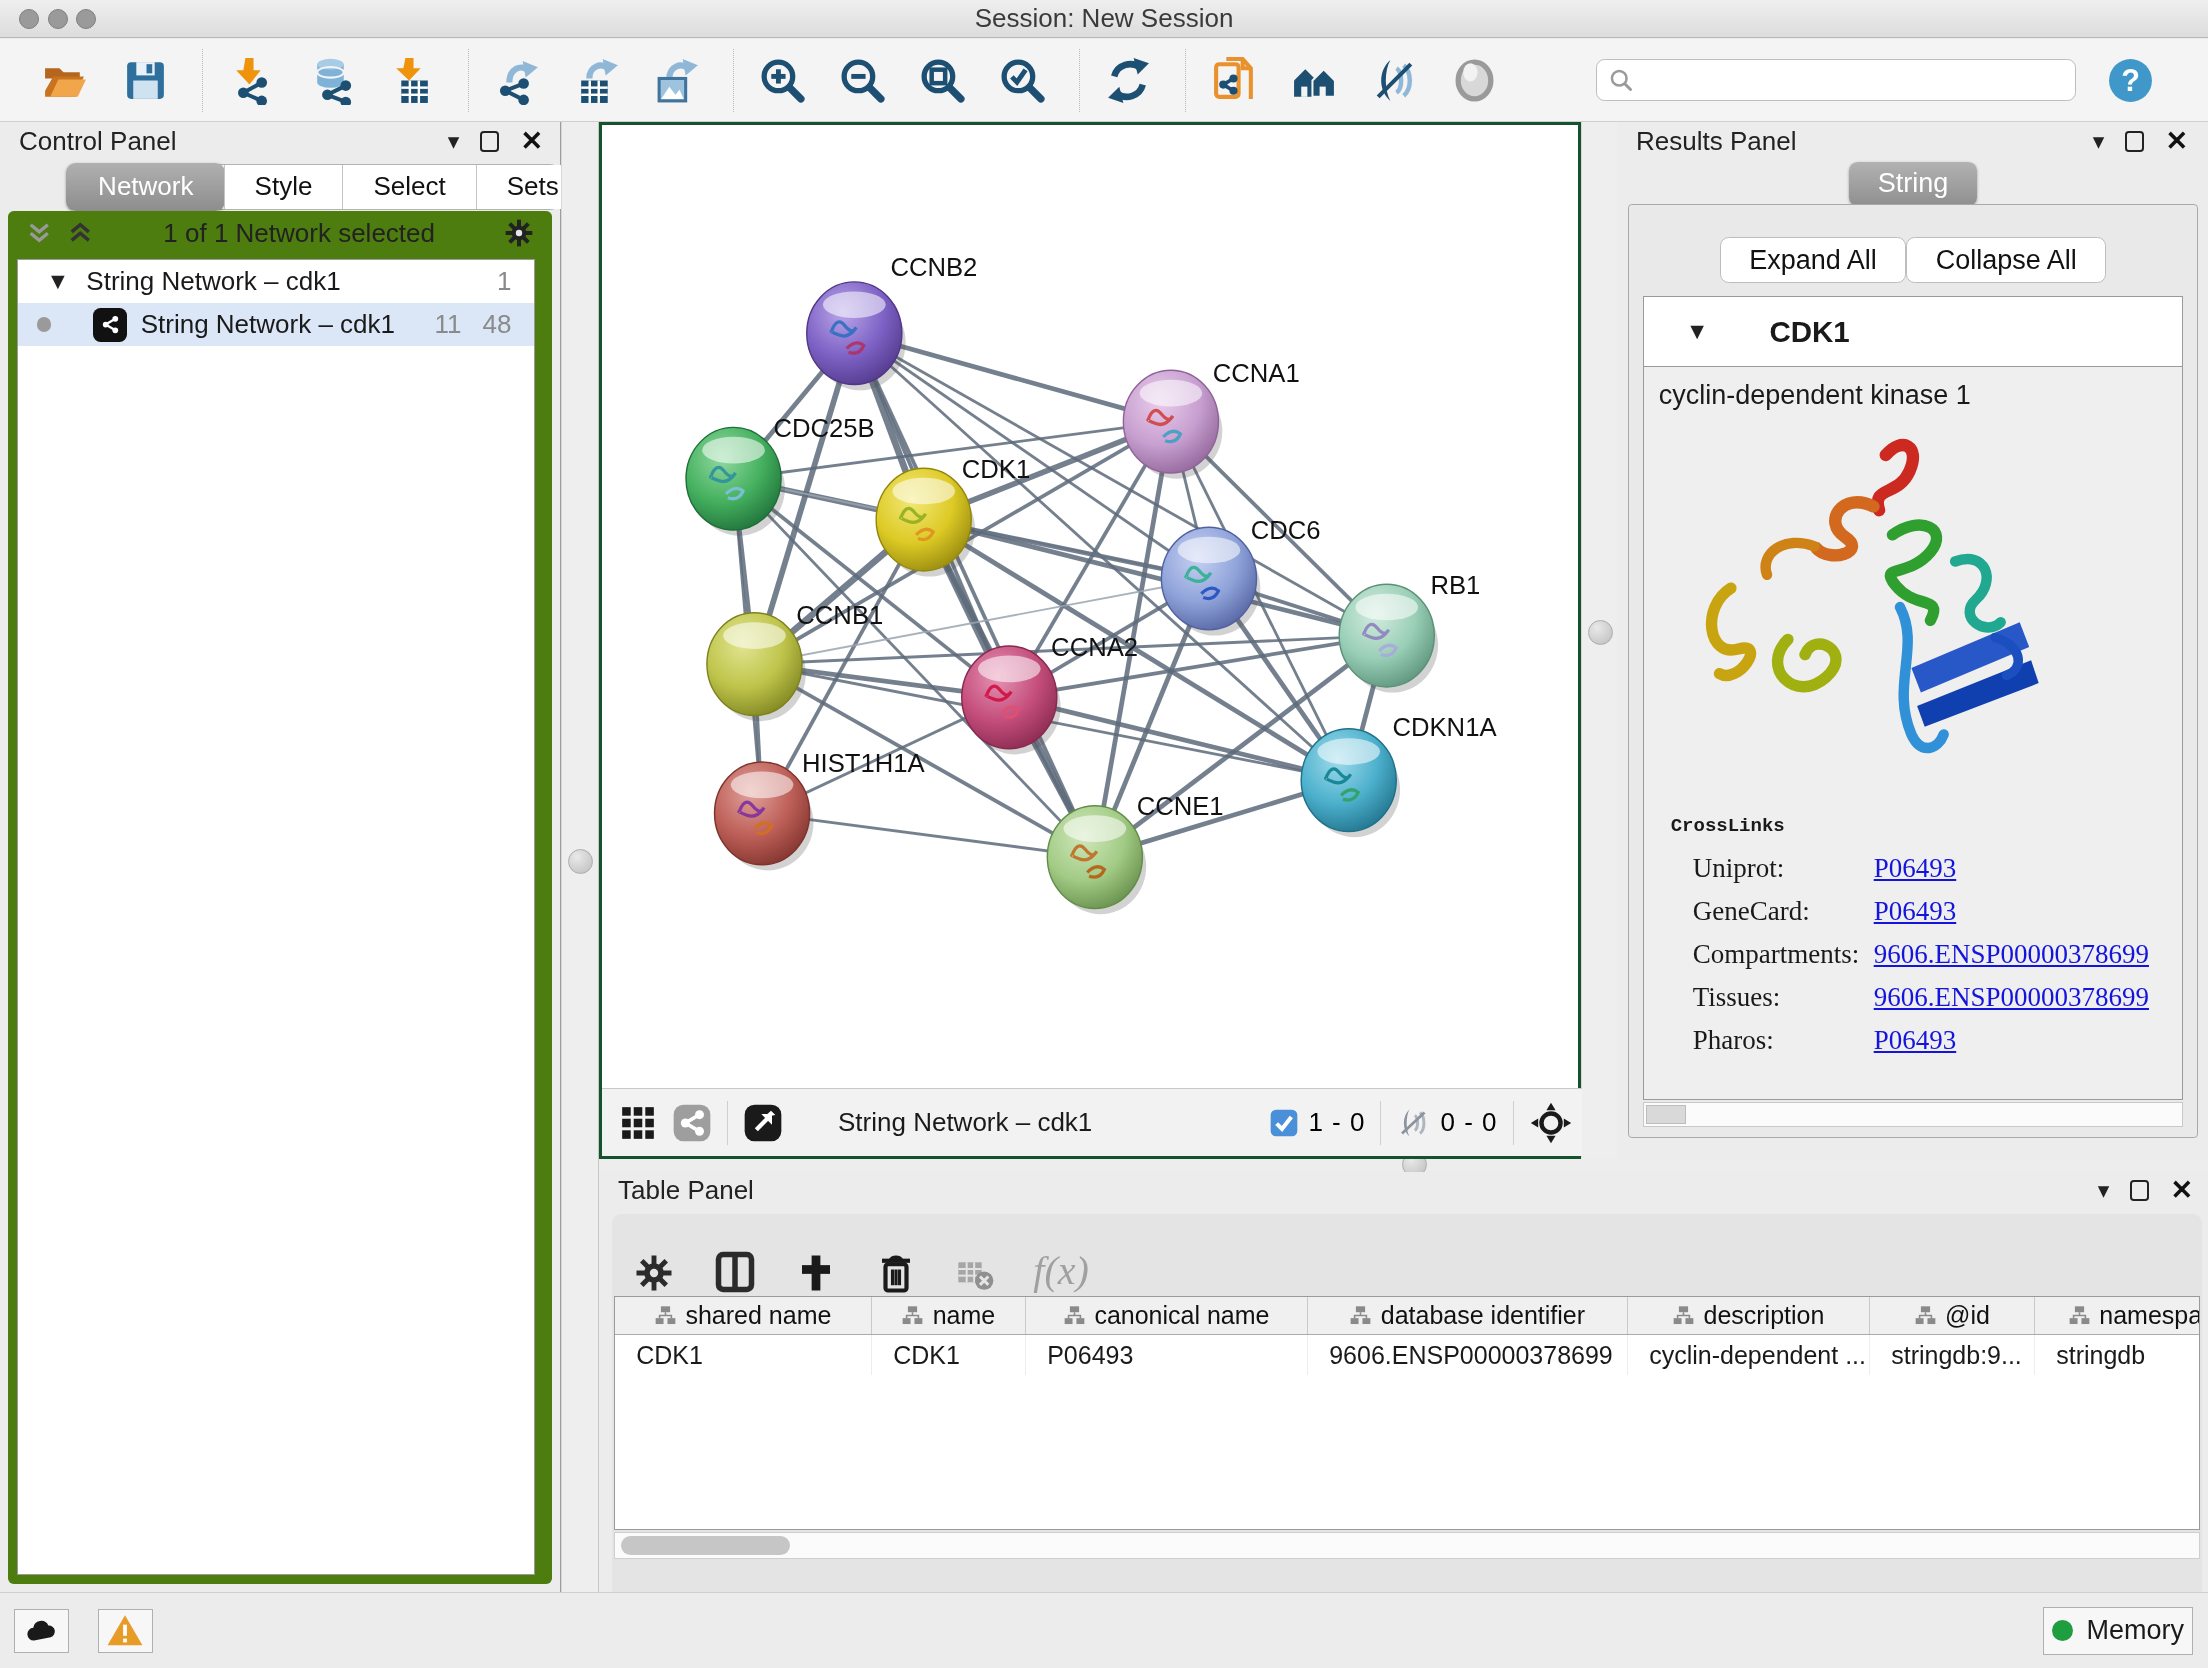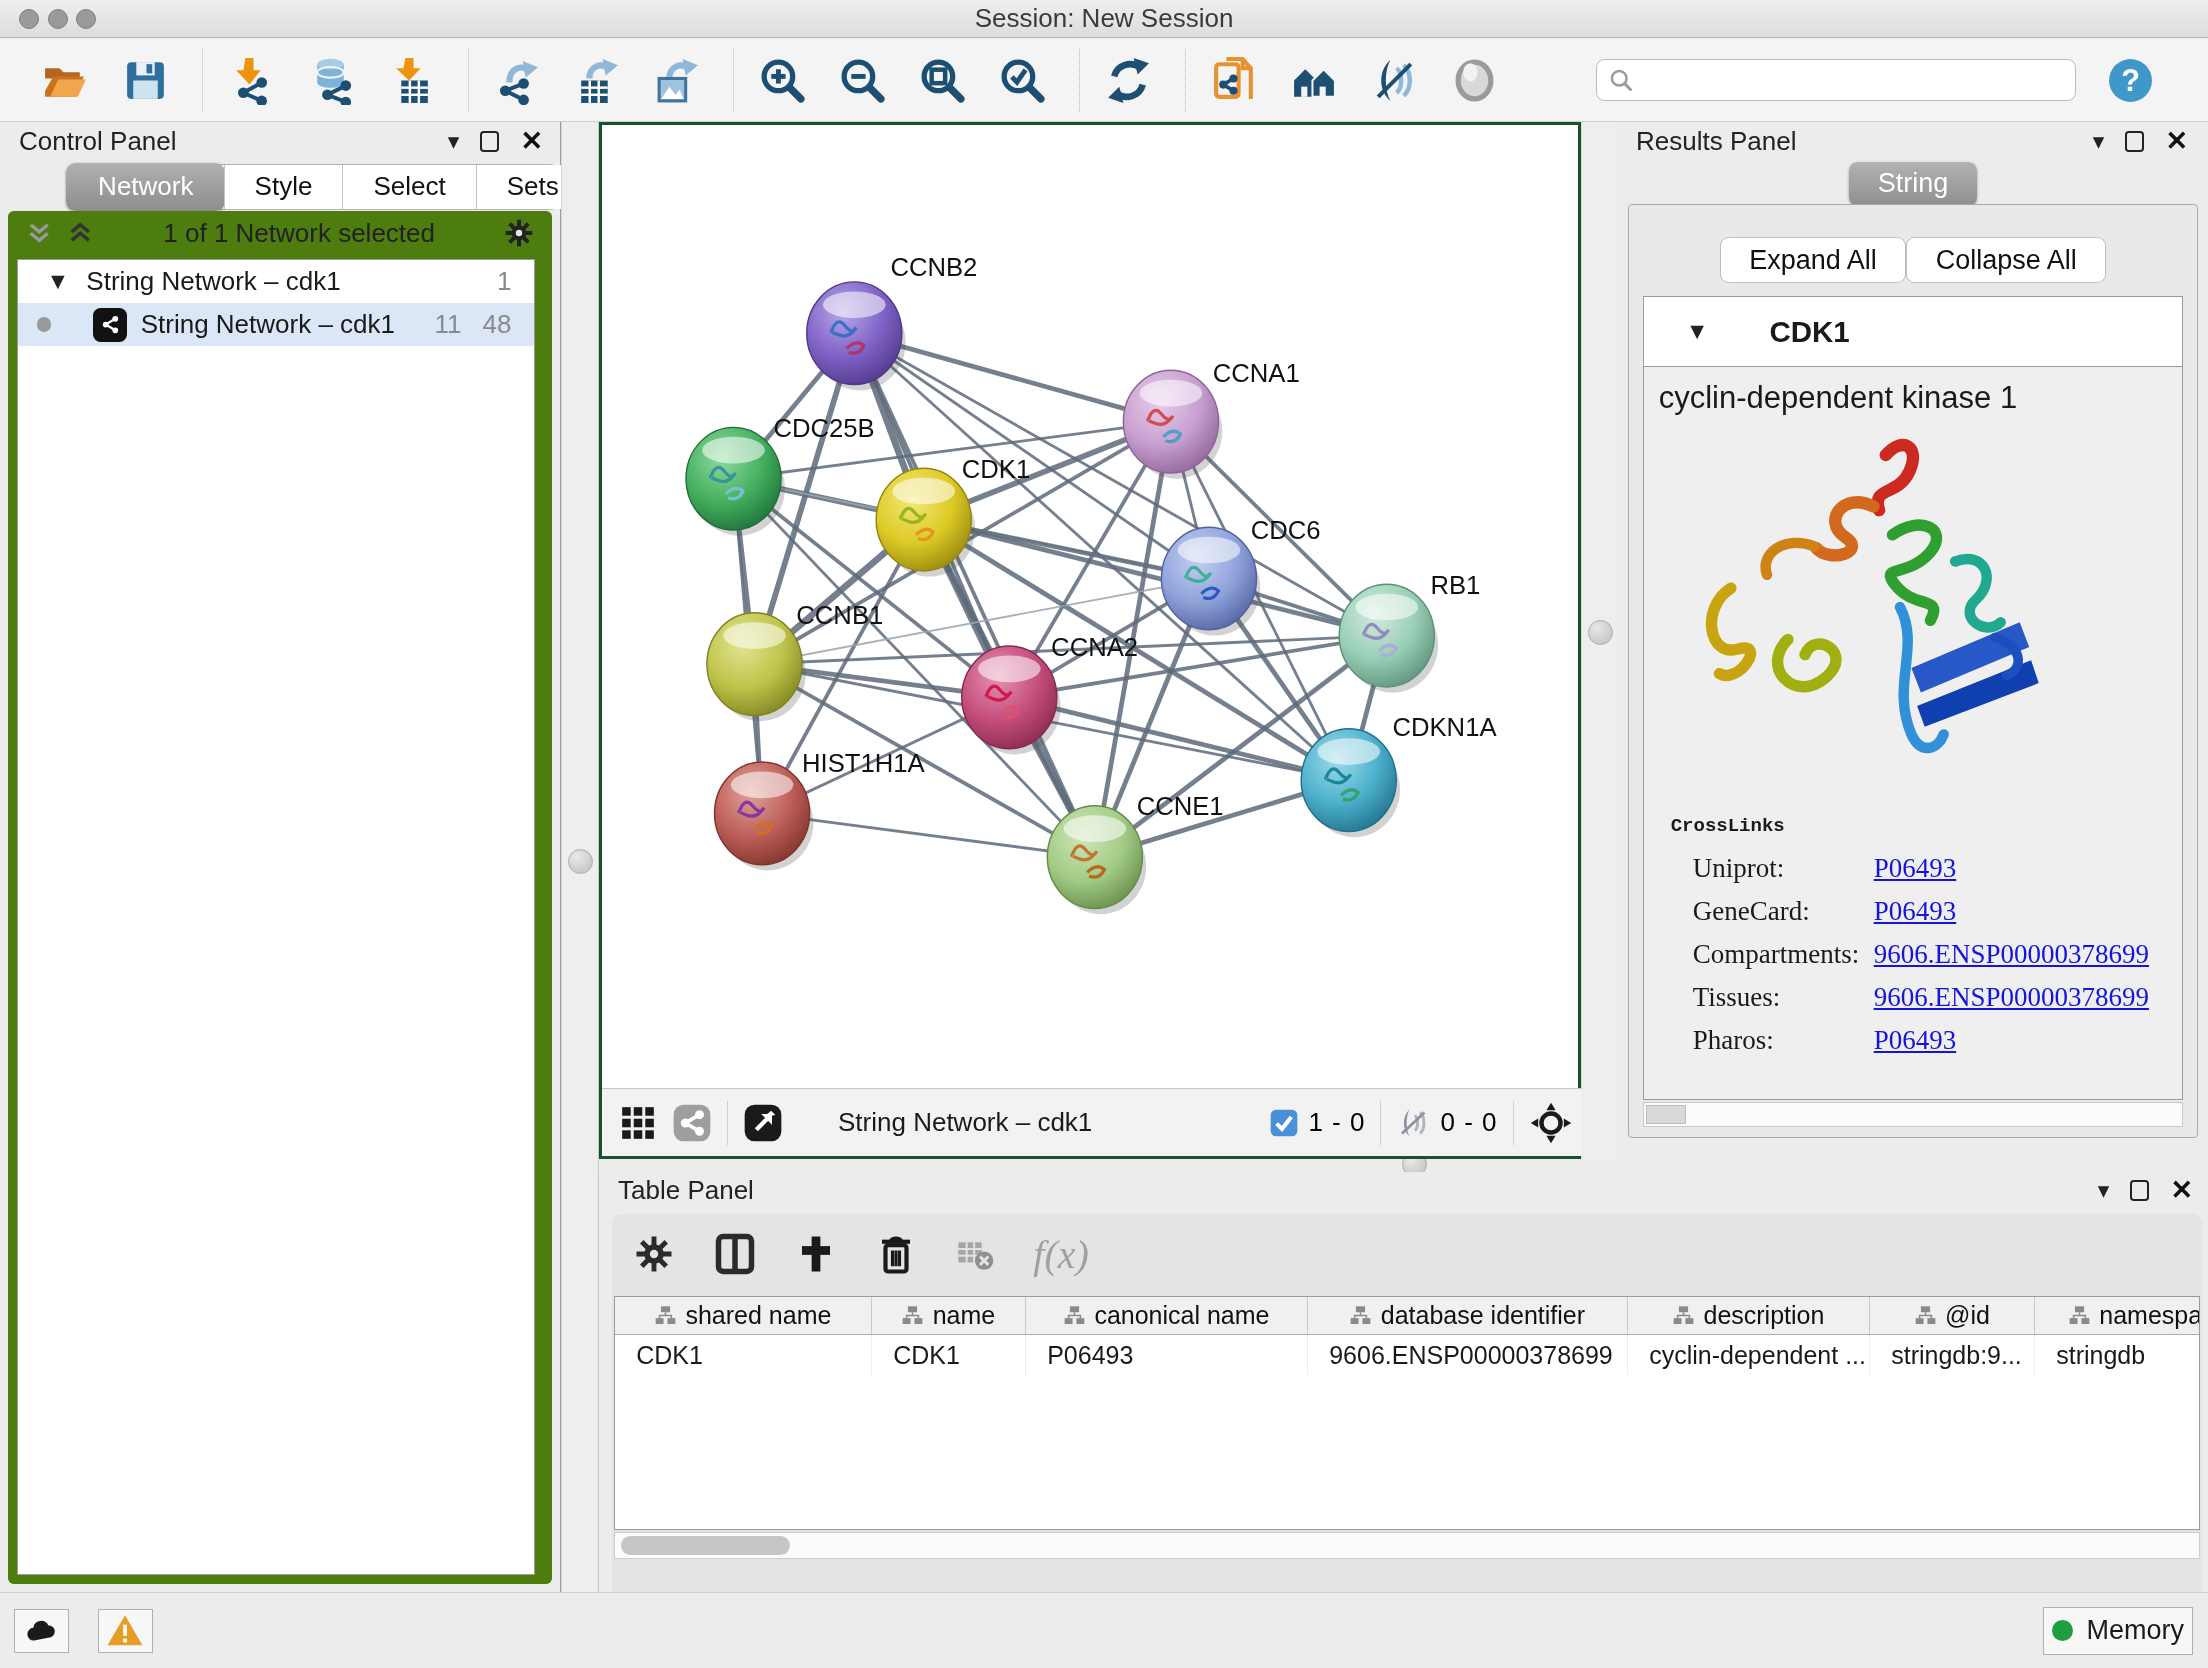--- a/index.html
+++ b/index.html
@@ -80,33 +80,33 @@
   .rp-box { position:absolute; left:11.4px; right:11.4px; top:82px; height:934px; background:#e9e9e9;
     border:1px solid #a9a9a9; border-radius:3.8px; }
   .rp-buttons { display:flex; justify-content:center; margin-top:32px; }
   .rp-btn { height:46px; min-width:181px; padding:0 28.5px; background:#fff; border:1px solid #bdbdbd;
     border-radius:8.6px; font-size:27px; display:flex; align-items:center; justify-content:center; color:#111; }
   .rp-white { position:absolute; left:13.3px; right:13.3px; top:91px; height:804px; background:#efefef;
     border:1.9px solid #9a9a9a; overflow:hidden; }
   .rp-genehead { height:70px; background:#fff; border-bottom:1px solid #9a9a9a; display:flex; align-items:center; }
   .rp-genehead .tri { margin-left:42px; }
   .gene-name { font-size:29.5px; font-weight:bold; margin-left:61px; }
-  .gene-desc { padding:13.3px 0 0 15px; font-size:31px; }
+  .gene-desc { padding:13.3px 0 0 15px; font-size:27px; }
   .xl-head { position:absolute; left:27px; top:518px; font-size:19px; font-weight:bold; font-family:Liberation Mono, monospace; }
   .xl-row { position:absolute; left:49px; display:flex; font-size:27px; font-family:"Liberation Serif",serif; }
   .xl-label { width:181px; }
   .xl-link { color:#1414dd; text-decoration:underline; }
   .rp-scroll { position:absolute; left:13.3px; right:13.3px; top:897px; height:25px; background:#fbfbfb; border:1px solid #c9c9c9; }
   .rp-thumb { position:absolute; left:1.9px; top:1.9px; width:40px; height:19px; background:#d9d9d9; border:1px solid #bdbdbd; }
 
   
   .table-panel { left:599px; top:1172px; width:1609px; height:420px; background:#ececec; }
   .tp-head { padding:1.9px 15px 0 19px; }
   .tp-box { position:absolute; left:13.3px; right:5.7px; top:42px; height:540px; background:#e4e4e4; border-radius:9.5px 9.5px 0 0; }
-  .tp-toolbar { height:80px; display:flex; align-items:center; padding-left:21px; gap:38px; }
+  .tp-toolbar { height:80px; display:flex; align-items:flex-end; padding-left:21px; gap:38px; }
   .fx { font-family:"Liberation Serif",serif; font-style:italic; font-size:40px; color:#a0a0a0; }
   .tbl-wrap { position:absolute; left:1.9px; right:1.9px; top:82px; height:234px; background:#fff; border:1px solid #9a9a9a; overflow:hidden; }
   .tbl-header { display:flex; height:38px; background:#f0f0f0; border-bottom:1px solid #ababab; }
   .th { display:flex; align-items:center; justify-content:center; gap:9.5px; font-size:25px; color:#111;
     border-right:1px solid #c9c9c9; flex:none; overflow:hidden; white-space:nowrap; }
   .tbl-row { display:flex; height:40px; }
   .td { display:flex; align-items:center; padding-left:21px; font-size:25px; flex:none;
     overflow:hidden; white-space:nowrap; border-right:1px solid #ededed; }
   .tp-scroll { position:absolute; left:1.9px; right:1.9px; top:318px; height:27px; background:#fbfbfb; border:1px solid #cfcfcf; }
   .tp-thumb { position:absolute; left:5.7px; top:2.9px; width:169px; height:19px; border-radius:9.5px; background:#c6c6c6; }

